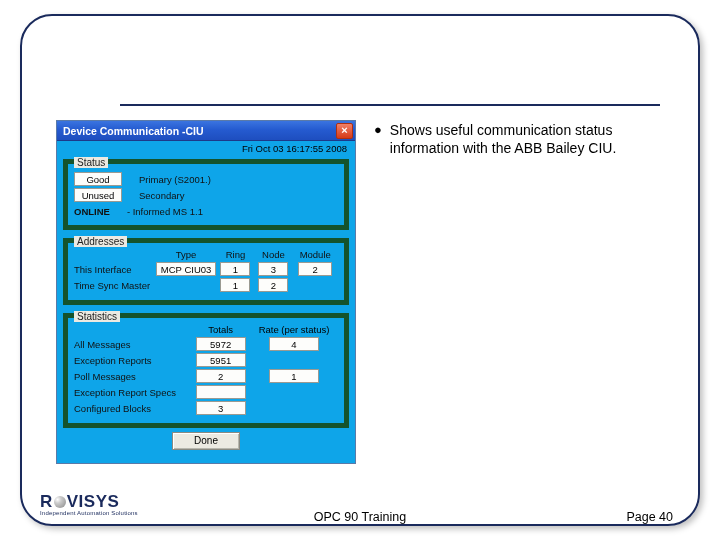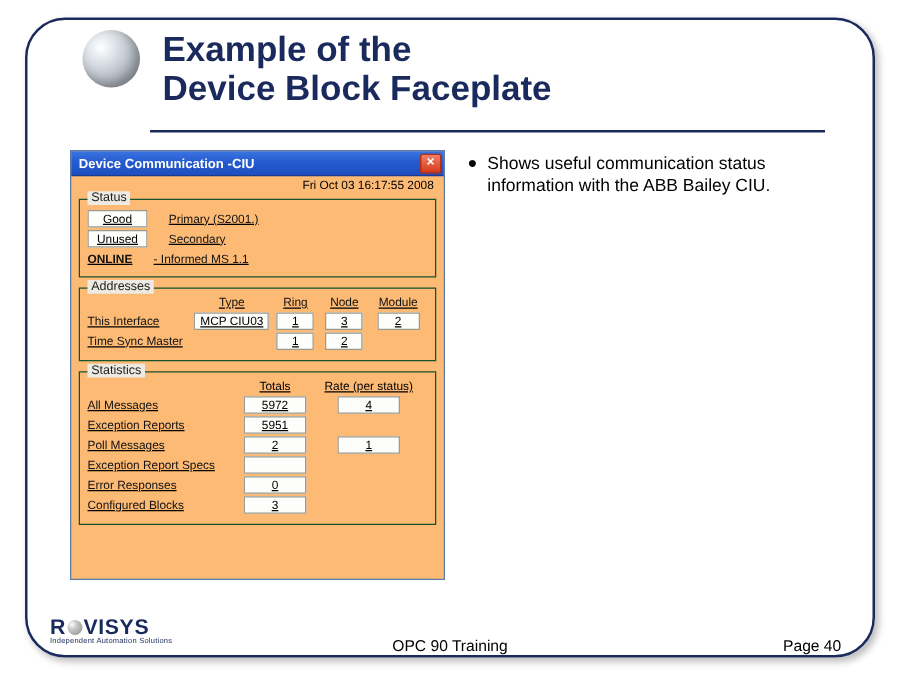--- a/index.html
+++ b/index.html
@@ -37,21 +37,21 @@
   }
   .content {
     position: absolute;
     left: 56px; top: 120px; right: 44px; bottom: 70px;
     display: flex; gap: 18px;
   }
   
   .window {
     width: 300px; height: 344px;
     border: 1px solid #5a7aa8;
-    background: #fdba74;
+    background: #0ea5e9;
     font-size: 10px;
     font-family: Tahoma, Arial, sans-serif;
     display: flex; flex-direction: column;
   }
   .titlebar {
     height: 20px;
     background: linear-gradient(to bottom, #3a74e0 0%, #255bd0 45%, #1e4ebf 100%);
     color: #fff; display: flex; align-items: center;
     padding: 0 2px 0 6px;
     font-weight: bold; font-size: 10.5px;
@@ -66,25 +66,24 @@
     color: #fff; font-weight: bold; font-size: 11px;
     display: flex; align-items: center; justify-content: center;
     line-height: 1;
   }
   .win-body { flex: 1; padding: 4px 6px 6px 6px; position: relative; }
   .timestamp {
     position: absolute; right: 8px; top: 2px;
     font-size: 9.5px; color: #000;
   }
   .group {
-    border: 1px solid #14532d;
+    border: 5px solid #14532d;
     margin-top: 14px;
     padding: 6px 6px 6px 6px;
     position: relative;
-    text-decoration: underline;
   }
   .group + .group { margin-top: 8px; }
   .group-label {
     position: absolute; top: -7px; left: 6px;
     background: #eceae2; padding: 0 3px;
     font-size: 10px; color: #222;
   }
   .row { display: flex; align-items: center; gap: 17px; margin: 2px 0; }
   .lbl { font-size: 9.5px; color: #111; }
   .inset {
@@ -145,25 +144,20 @@
   .logo-sub {
     font-size: 6px; color: #1a2a5c; margin-top: -2px; letter-spacing: 0.2px;
   }
 </style>
 </head>
 <body>
 
 <div class="slide">
   <div class="slide-frame"></div>
 
-  <div class="header">
-    <div class="sphere-icon"></div>
-    <div class="slide-title" style="white-space:pre-line">Example of the
-Device Block Faceplate</div>
-  </div>
   <div class="title-rule"></div>
 
   <div class="content">
 
     <div class="window">
       <div class="titlebar">
         <span>Device Communication - </span>
         <span>CIU</span>
         <span class="tspacer"></span>
         <div class="closebtn">
@@ -260,35 +254,31 @@
               </div>
           </div>
           <div class="stat-row">
             <div class="scol-lbl lbl">Exception Report Specs</div>
             <div class="scol-tot">
                 <div class="inset" style="width:50px;margin:0 auto"></div>
               </div>
             <div class="scol-rate"></div>
           </div>
           <div class="stat-row">
-            <div class="scol-lbl lbl">Error Responses</div>
-            <div class="scol-tot">
-                <div class="inset" style="width:50px;margin:0 auto">0</div>
+            <div class="scol-lbl lbl">Configured Blocks</div>
+            <div class="scol-tot">
+                <div class="inset" style="width:50px;margin:0 auto">3</div>
               </div>
             <div class="scol-rate"></div>
           </div>
-          <div class="stat-row">
-            <div class="scol-lbl lbl">Configured Blocks</div>
-            <div class="scol-tot">
-                <div class="inset" style="width:50px;margin:0 auto">3</div>
-              </div>
-            <div class="scol-rate"></div>
-          </div>
-        </div>
-
+        </div>
+
+        <div class="done-row">
+          <div class="btn">Done</div>
+        </div>
       </div>
     </div>
 
     <div class="bullets">
       <div class="bullet-item">
         <span class="bullet-dot">●</span>
         <span>Shows useful communication status information with the ABB Bailey CIU.</span>
       </div>
     </div>
   </div>

